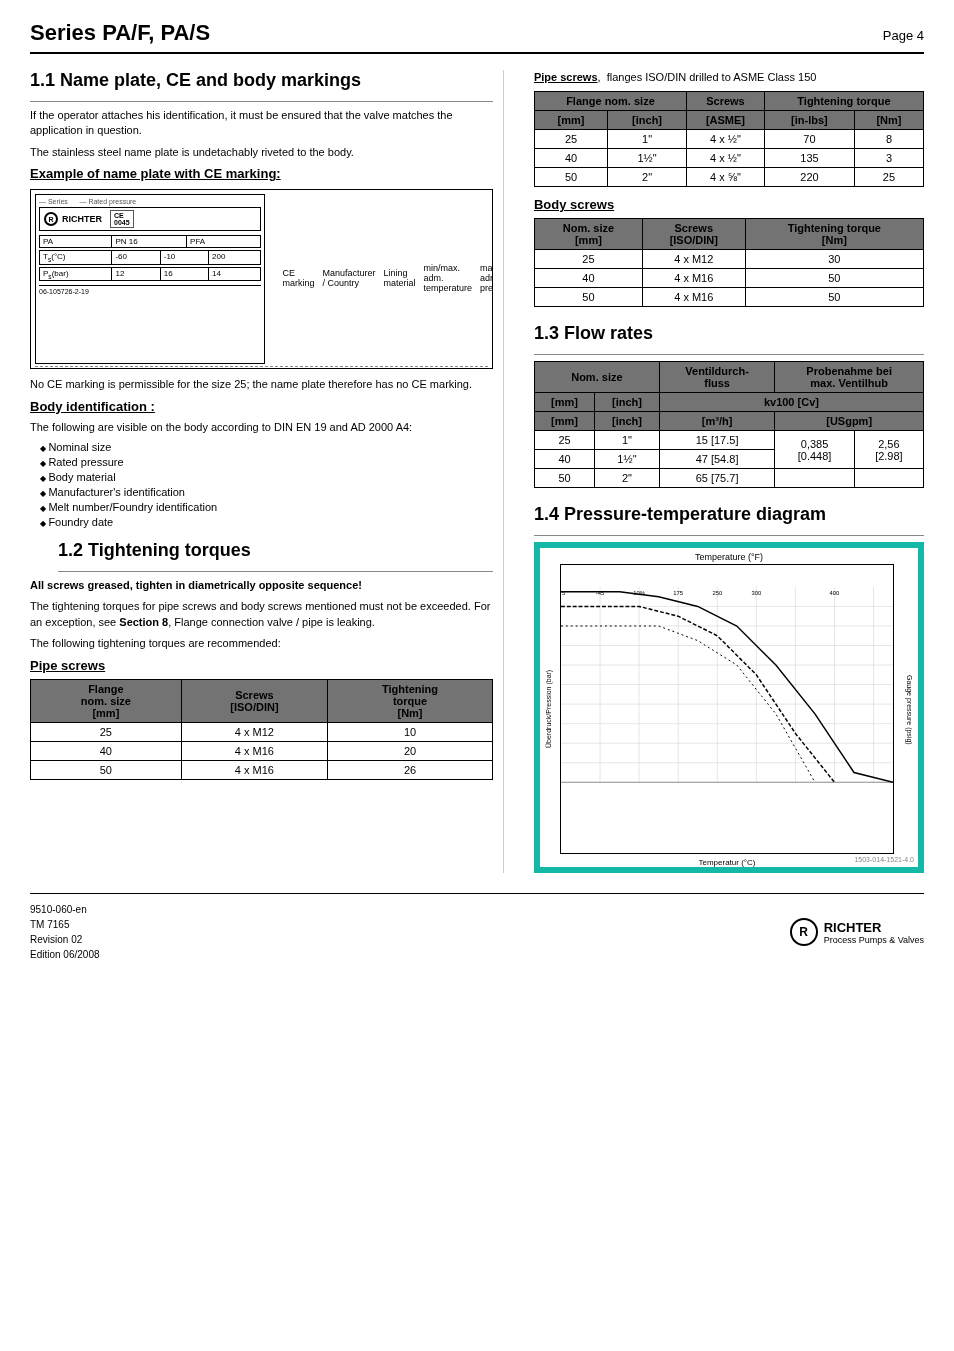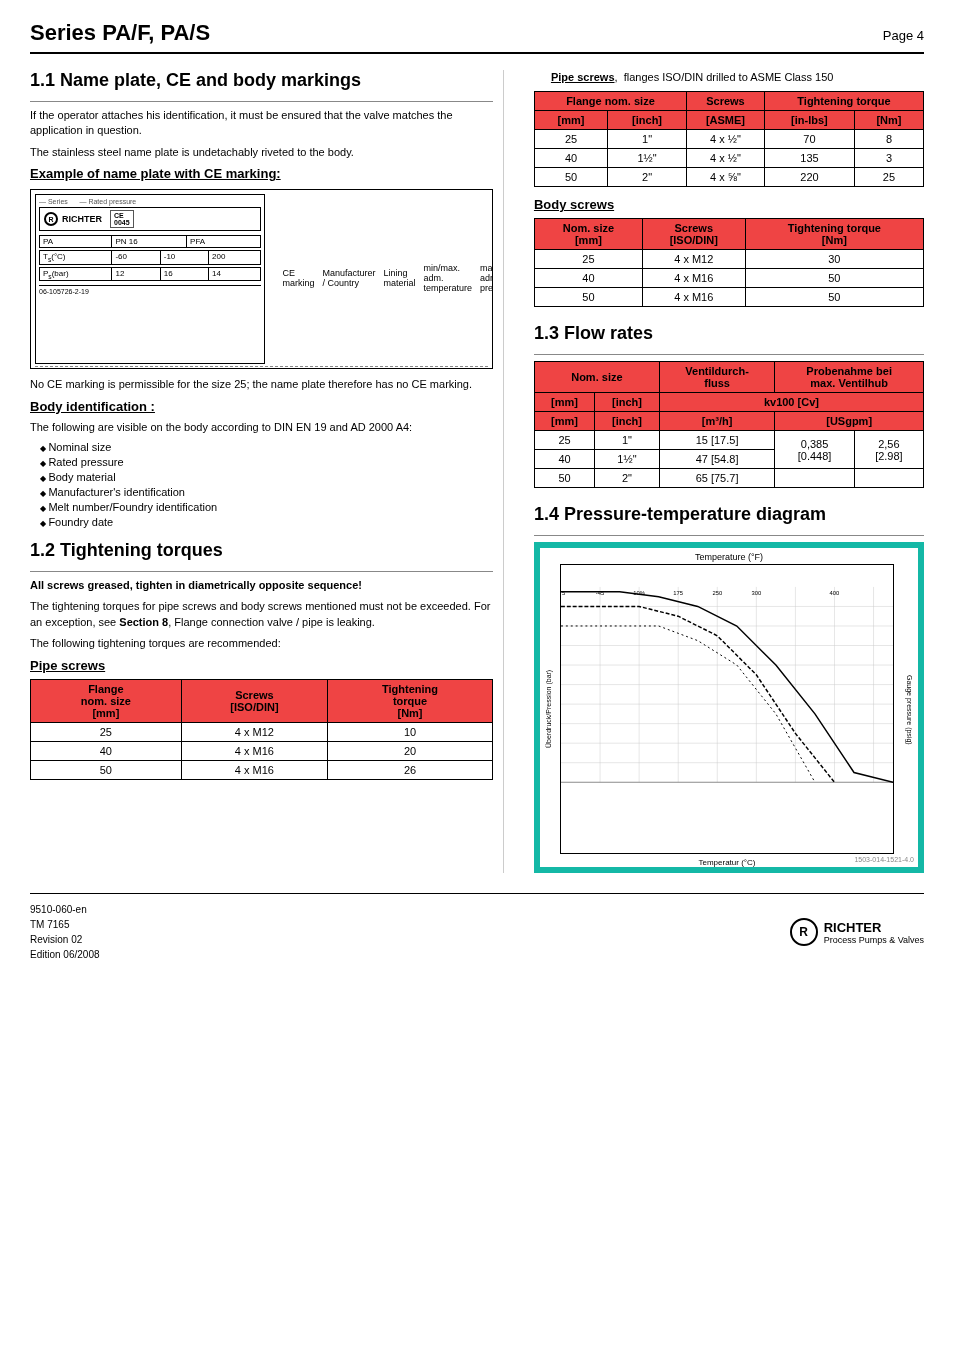--- a/index.html
+++ b/index.html
@@ -89,21 +89,21 @@
     .bullet-list li { margin-bottom: 3px; }
 
     
     table {
       border-collapse: collapse;
       width: 100%;
       margin-bottom: 10px;
       font-size: 11px;
     }
     th {
-      background: #ef4444;
+      background: #737373;
       border: 1px solid #000;
       padding: 3px 6px;
       text-align: center;
       font-weight: bold;
     }
     td {
       border: 1px solid #000;
       padding: 3px 6px;
       text-align: center;
     }
@@ -245,21 +245,21 @@
     <p>The following are visible on the body according to DIN EN 19 and AD 2000 A4:</p>
     <ul class="bullet-list">
       <li>Nominal size</li>
       <li>Rated pressure</li>
       <li>Body material</li>
       <li>Manufacturer's identification</li>
       <li>Melt number/Foundry identification</li>
       <li>Foundry date</li>
     </ul>
 
-    <div class="section-header" style="margin-top:12px;">
+    <div class="section-header" style="margin-top:12px;margin-left:28px;">
       <div class="section-title">1.2   Tightening torques</div>
     </div>
 
     <p class="bold">All screws greased, tighten in diametrically opposite sequence!</p>
     <p>The tightening torques for pipe screws and body screws mentioned must not be exceeded. For an exception, see <strong>Section 8</strong>, Flange connection valve / pipe is leaking.</p>
     <p>The following tightening torques are recommended:</p>
 
     <div class="section-subtitle">Pipe screws</div>
 
     <table>
@@ -285,21 +285,21 @@
           <td>50</td>
           <td>4 x M16</td>
           <td>26</td>
         </tr>
       </tbody>
     </table>
   </div>
 
   <div class="right-col">
 
-    <p style="margin-bottom:6px;margin-left:17px;">
+    <p style="margin-bottom:6px;">
       <span class="underline bold">Pipe screws</span>,&nbsp; flanges ISO/DIN drilled to ASME Class 150
     </p>
 
     <table>
       <thead>
         <tr>
           <th colspan="2">Flange nom. size</th>
           <th>Screws</th>
           <th colspan="2">Tightening torque</th>
         </tr>

